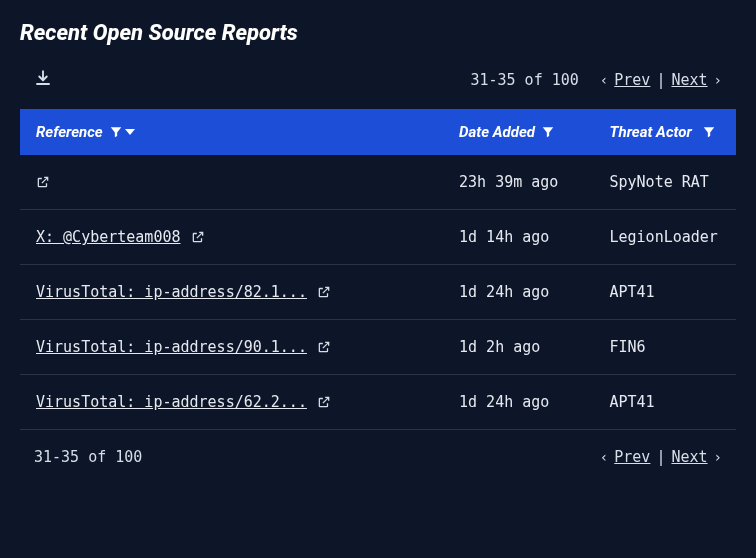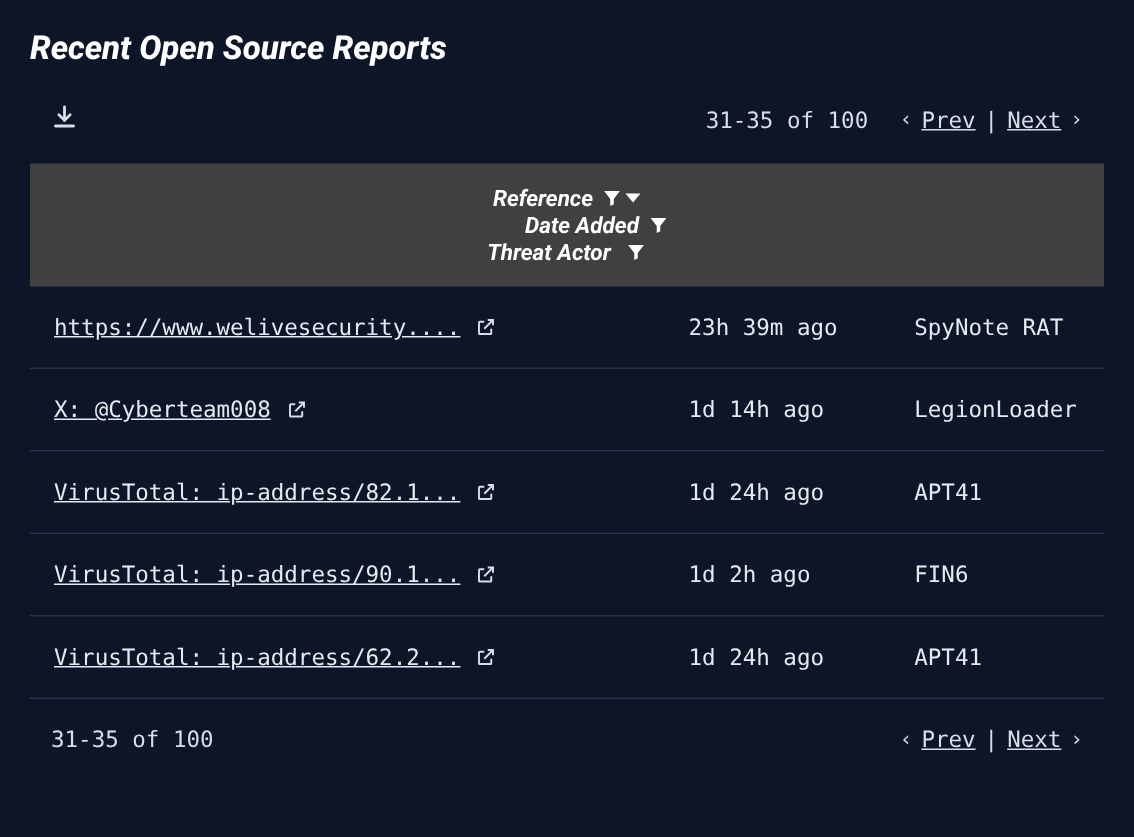--- a/index.html
+++ b/index.html
@@ -42,28 +42,27 @@
     cursor: pointer;
     text-decoration: underline;
   }
   .pager .chev { font-size: 14px; }
   .pager .sep { color: #d8dee8; }
   .table {
     width: 100%;
   }
   .thead {
     display: flex;
-    background: #404040;
+    background: #1d4ed8;
     color: #fff;
     font-weight: 700;
     font-size: 15px;
     font-style: italic;
     padding: 14px 16px;
     align-items: center;
-    flex-direction: column;
   }
   .col-ref { flex: 0 0 56%; display:flex; align-items:center; gap:6px;}
   .col-date { flex: 0 0 22%; display:flex; align-items:center; gap:6px;margin-left:40px;}
   .col-actor { flex: 0 0 22%; display:flex; align-items:center; gap:10px;}
   .sort-icons { display:inline-flex; align-items:center; gap:2px; }
   .funnel { width:14px; height:14px; }
   .caret-down { width:0;height:0;border-left:5px solid transparent;border-right:5px solid transparent;border-top:6px solid #fff; display:inline-block;}
   .row {
     display: flex;
     padding: 18px 16px;
@@ -138,21 +137,20 @@
       <span>Threat Actor</span>
       <svg class="funnel" viewBox="0 0 24 24" fill="#fff">
           <path d="M3 4h18l-7 9v6l-4 2v-8L3 4z"></path>
         </svg>
     </div>
   </div>
 
   <div id="rows-container">
       <div class="row">
         <div class="col-ref">
-          <a>https://www.welivesecurity....</a>
           <svg class="ext-icon" viewBox="0 0 24 24" fill="none" stroke="#d8dee8" stroke-width="2.2">
             <path d="M14 4h6v6"></path>
             <path d="M20 4L10 14"></path>
             <path d="M18 14v5a1 1 0 0 1-1 1H5a1 1 0 0 1-1-1V7a1 1 0 0 1 1-1h5"></path>
           </svg>
         </div>
         <div class="col-date">23h 39m ago</div>
         <div class="col-actor">SpyNote RAT</div>
       </div>
       <div class="row">

